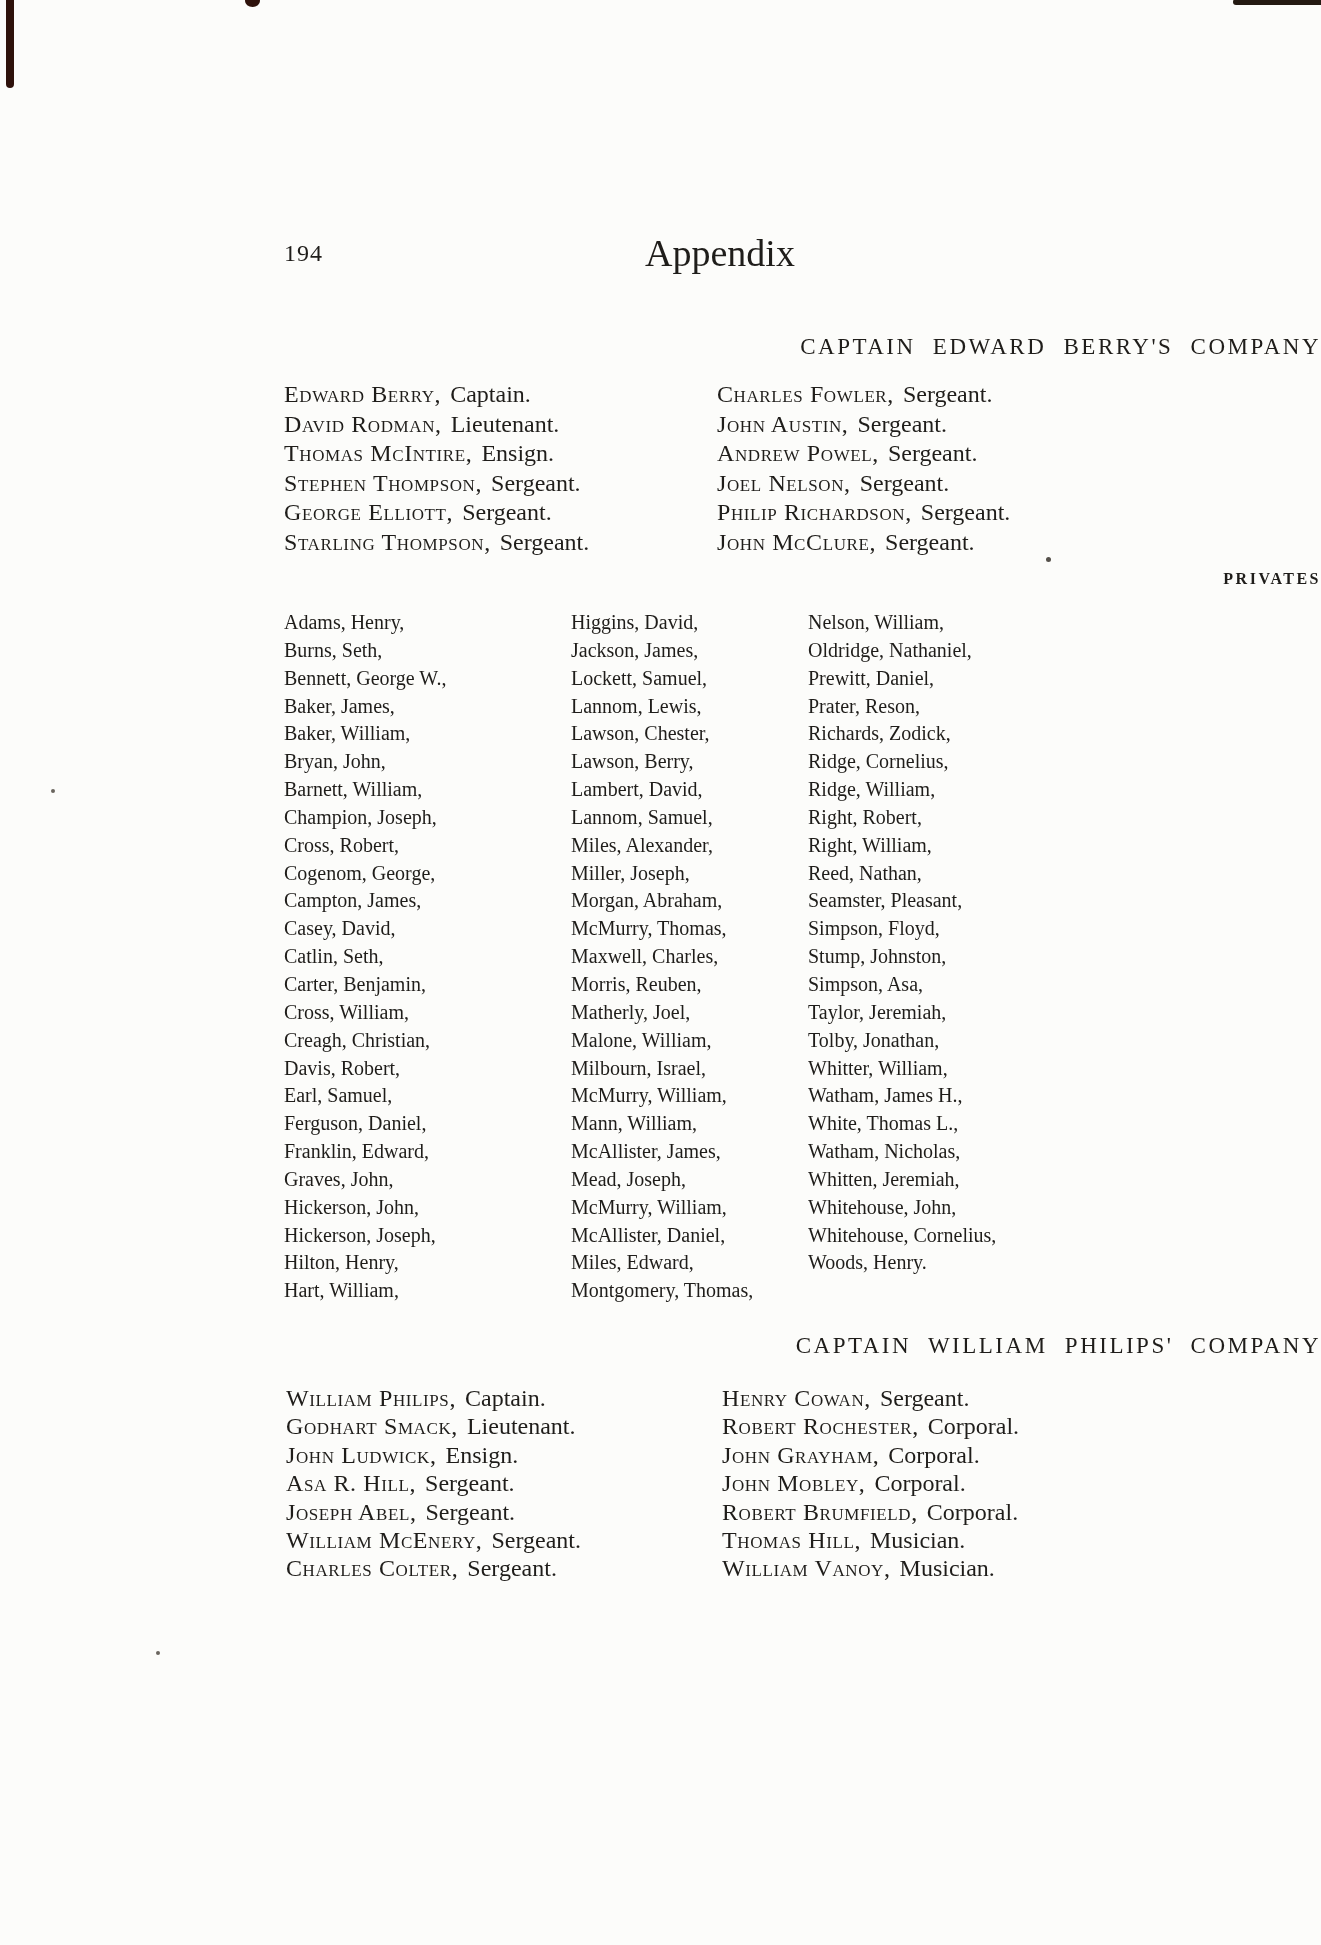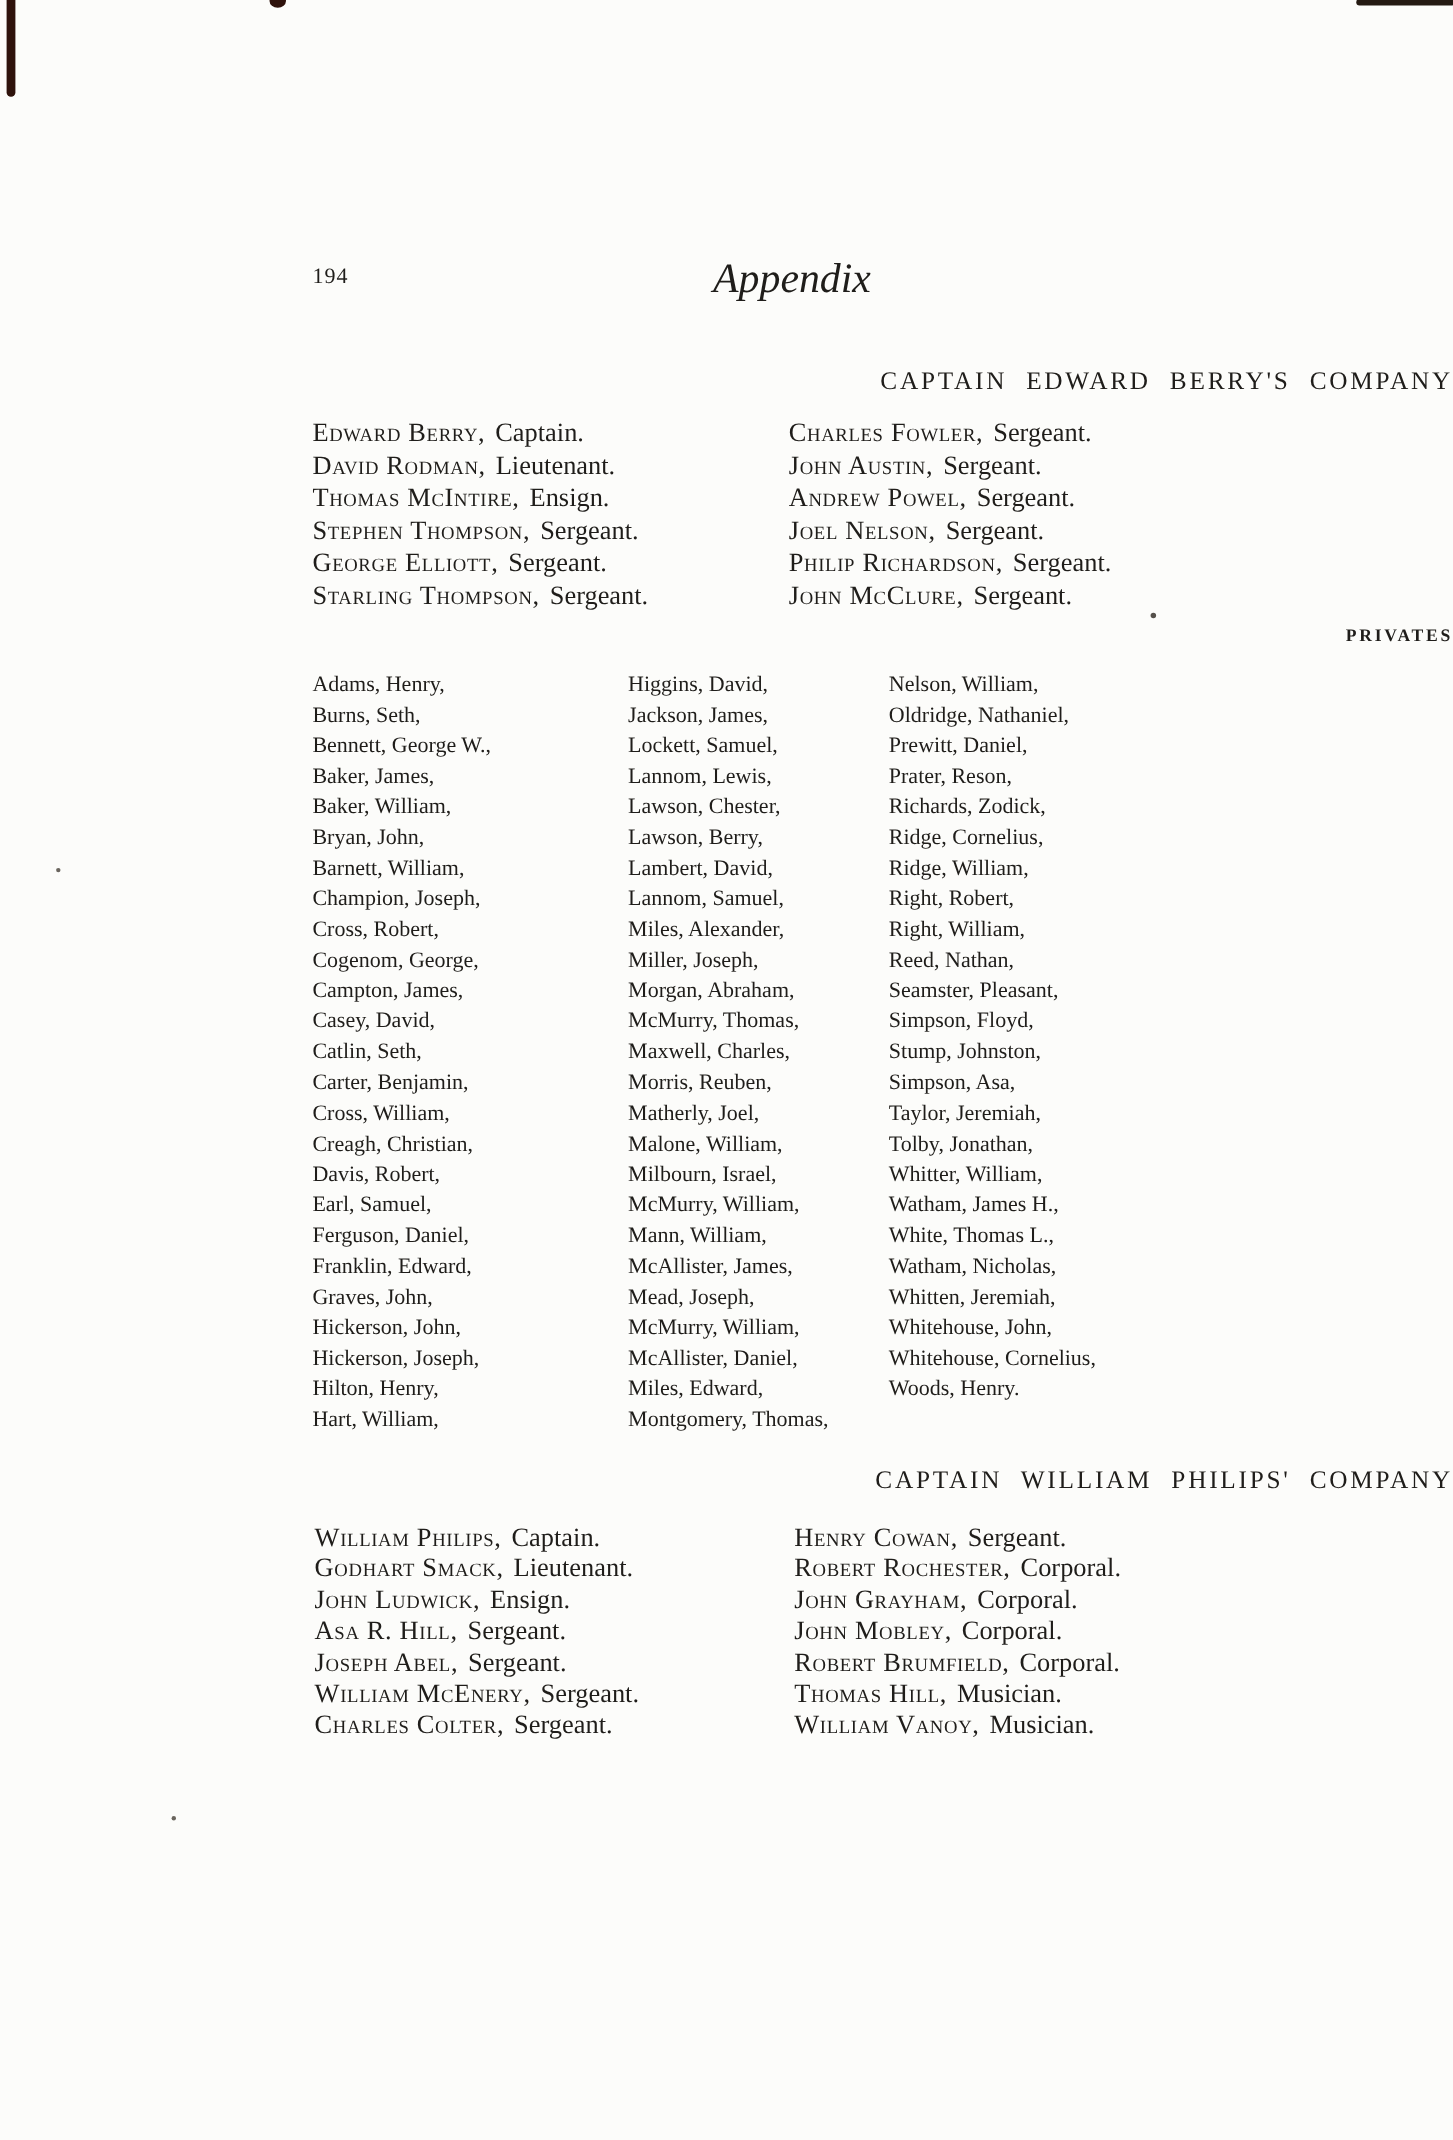--- a/index.html
+++ b/index.html
@@ -8,25 +8,25 @@
     position:relative;
     width:1321px;height:1945px;
     margin:0 auto;
     background:var(--paper,#fcfcfa);
     color:var(--ink,#1f1d1a);
     font-family:"Liberation Serif","DejaVu Serif",serif;
     overflow:hidden;
   }
   .page-number{
     position:absolute;left:284px;top:240px;
-    font-size:20px;letter-spacing:1px;
+    font-size:24px;letter-spacing:1px;
   }
   .running-title{
     position:absolute;left:570px;top:231px;width:300px;
-    text-align:center;font-style:italic;font-size:38px;
+    text-align:center;font-size:38px;
   }
   .centered{
     position:absolute;left:90px;width:1231px;text-align:right;margin:0;
   }
   .company-title{
     font-size:23px;font-weight:normal;letter-spacing:2.5px;word-spacing:9px;
   }
   #title-0{top:334px;}
   #title-1{top:1333px;}
   .privates-heading{

